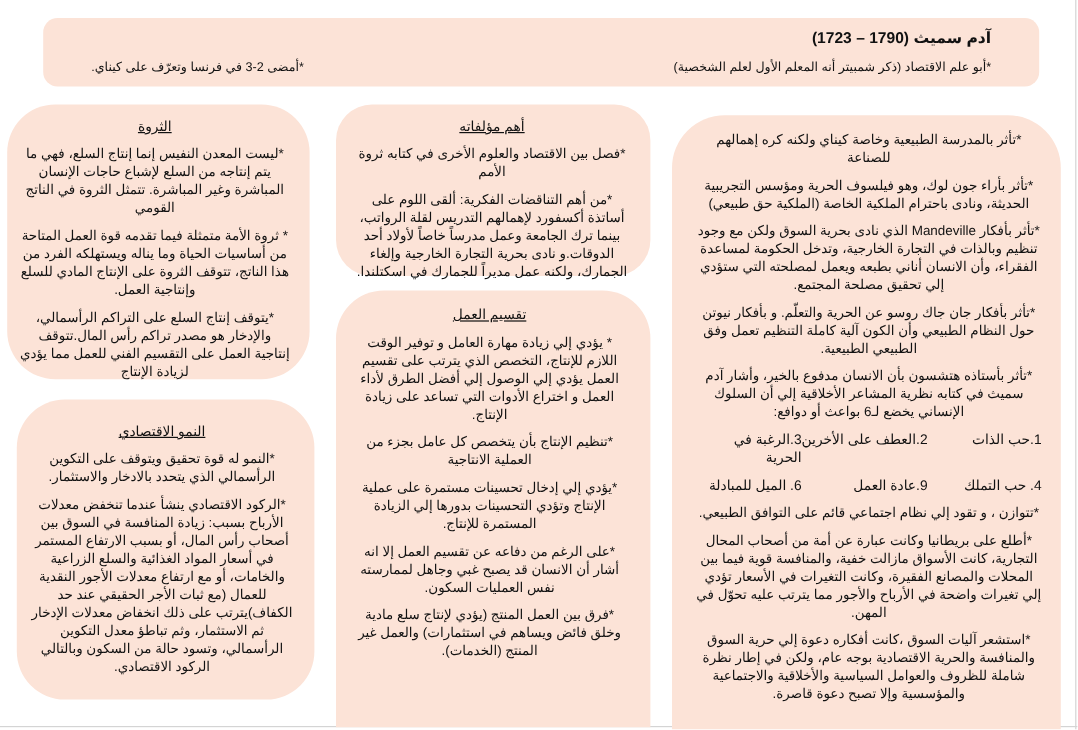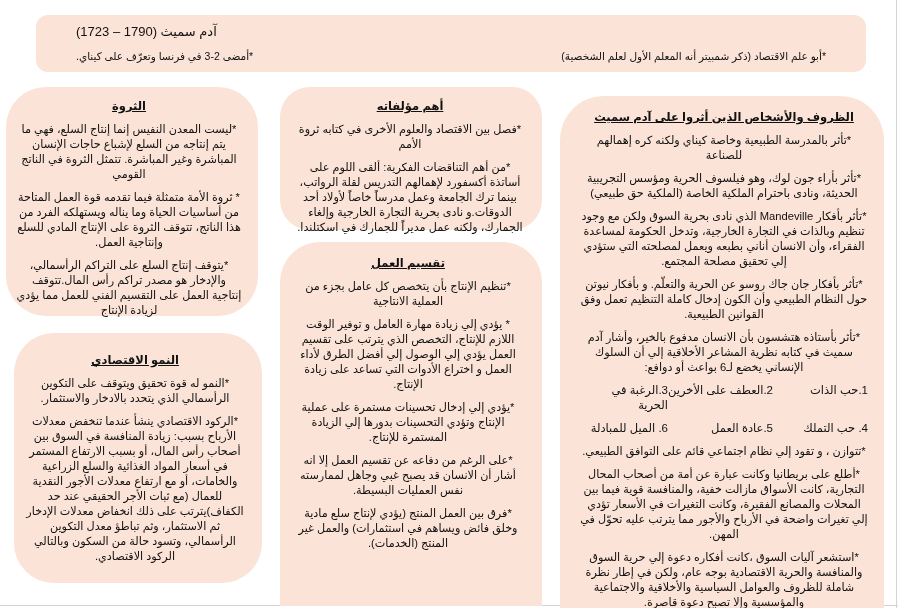--- a/index.html
+++ b/index.html
@@ -12,35 +12,35 @@
     position: absolute;
     background: #fce3d7;
     direction: rtl;
     text-align: right;
     font-size: 11.2px;
     line-height: 15px;
   }
   .box p { margin-bottom: 8px; text-align: center; }
   .box h2 {
     font-size: 11.5px;
-    font-weight: bold;
+    font-weight: normal;
     text-align: center;
     text-decoration: underline;
     margin-bottom: 8px;
     line-height: 15px;
   }
 
   
   #header-box {
     left: 36px; top: 15px; width: 830px; height: 57px;
     border-radius: 12px;
     padding: 8px 40px 0 40px;
   }
   #header-box .title {
-    text-align: left; font-weight: normal; font-size: 13px; line-height: 18px;
+    text-align: right; font-weight: bold; font-size: 13px; line-height: 18px;
     direction: rtl;
   }
   #header-box .row {
     display: flex; justify-content: space-between; margin-top: 8px;
     font-size: 10.5px;
   }
 
   #box-influences { left: 560px; top: 96px; width: 324px; height: 512px; border-radius: 44px 44px 0 0; padding: 14px 16px 0 20px; }
   #box-works { left: 280px; top: 87px; width: 262px; height: 143px; border-radius: 30px; padding: 12px 16px 0 14px; }
   #box-division { left: 280px; top: 242px; width: 262px; height: 364px; border-radius: 40px 40px 0 0; padding: 14px 20px 0 14px; }
@@ -57,52 +57,51 @@
 
 <div class="box" id="header-box">
   <div class="title">آدم سميث (1790 – 1723)</div>
   <div class="row">
     <span>*أبو علم الاقتصاد (ذكر شمبيتر أنه المعلم الأول لعلم الشخصية)</span>
     <span>*أمضى 2-3 في فرنسا وتعرّف على كيناي.</span>
   </div>
 </div>
 
 <div class="box" id="box-influences">
-  <h2>الظروف والأشخاص الذين أثروا على آدم سميث</h2>
   <p>*تأثر بالمدرسة الطبيعية وخاصة كيناي ولكنه كره إهمالهم للصناعة</p>
   <p>*تأثر بأراء جون لوك، وهو فيلسوف الحرية ومؤسس التجريبية الحديثة، ونادى باحترام الملكية الخاصة (الملكية حق طبيعي)</p>
   <p>*تأثر بأفكار Mandeville الذي نادى بحرية السوق ولكن مع وجود تنظيم وبالذات في التجارة الخارجية، وتدخل الحكومة لمساعدة الفقراء، وأن الانسان أناني بطبعه ويعمل لمصلحته التي ستؤدي إلي تحقيق مصلحة المجتمع.</p>
-  <p>*تأثر بأفكار جان جاك روسو عن الحرية والتعلّم. و بأفكار نيوتن حول النظام الطبيعي وأن الكون إدخال كاملة التنظيم تعمل وفق القوانين الطبيعية.</p>
+  <p>*تأثر بأفكار جان جاك روسو عن الحرية والتعلّم. و بأفكار نيوتن حول النظام الطبيعي وأن الكون آلية كاملة التنظيم تعمل وفق الطبيعي الطبيعية.</p>
   <p>*تأثر بأستاذه هتشسون بأن الانسان مدفوع بالخير، وأشار آدم سميث في كتابه نظرية المشاعر الأخلاقية إلي أن السلوك الإنساني يخضع لـ6 بواعث أو دوافع:</p>
   <div class="motives">
     <span>1.حب الذات</span>
     <span>2.العطف على الأخرين</span>
     <span>3.الرغبة في الحرية</span>
     <span>4. حب التملك</span>
-    <span>5.عادة العمل</span>
+    <span>9.عادة العمل</span>
     <span>6. الميل للمبادلة</span>
   </div>
   <p>*تتوازن ، و تقود إلي نظام اجتماعي قائم على التوافق الطبيعي.</p>
   <p>*أطلع على بريطانيا وكانت عبارة عن أمة من أصحاب المحال التجارية، كانت الأسواق مازالت خفية، والمنافسة قوية فيما بين المحلات والمصانع الفقيرة، وكانت التغيرات في الأسعار تؤدي إلي تغيرات واضحة في الأرباح والأجور مما يترتب عليه تحوّل في المهن.</p>
   <p>*استشعر آليات السوق ،كانت أفكاره دعوة إلي حرية السوق والمنافسة والحرية الاقتصادية بوجه عام، ولكن في إطار نظرة شاملة للظروف والعوامل السياسية والأخلاقية والاجتماعية والمؤسسية وإلا تصبح دعوة قاصرة.</p>
 
 </div>
 
 <div class="box" id="box-works">
   <h2>أهم مؤلفاته</h2>
   <p>*فصل بين الاقتصاد والعلوم الأخرى في كتابه ثروة الأمم</p>
   <p>*من أهم التناقضات الفكرية: ألقى اللوم على أساتذة أكسفورد لإهمالهم التدريس لقلة الرواتب، بينما ترك الجامعة وعمل مدرساً خاصاً لأولاد أحد الدوقات.و نادى بحرية التجارة الخارجية وإلغاء الجمارك، ولكنه عمل مديراً للجمارك في اسكتلندا.</p>
 </div>
 
 <div class="box" id="box-division">
   <h2>تقسيم العمل</h2>
+  <p>* يؤدي إلي زيادة مهارة العامل و توفير الوقت اللازم للإنتاج، التخصص الذي يترتب على تقسيم العمل يؤدي إلي الوصول إلي أفضل الطرق لأداء العمل و اختراع الأدوات التي تساعد على زيادة الإنتاج.</p>
   <p>*تنظيم الإنتاج بأن يتخصص كل عامل بجزء من العملية الانتاجية</p>
-  <p>* يؤدي إلي زيادة مهارة العامل و توفير الوقت اللازم للإنتاج، التخصص الذي يترتب على تقسيم العمل يؤدي إلي الوصول إلي أفضل الطرق لأداء العمل و اختراع الأدوات التي تساعد على زيادة الإنتاج.</p>
   <p>*يؤدي إلي إدخال تحسينات مستمرة على عملية الإنتاج وتؤدي التحسينات بدورها إلي الزيادة المستمرة للإنتاج.</p>
-  <p>*على الرغم من دفاعه عن تقسيم العمل إلا انه أشار أن الانسان قد يصبح غبي وجاهل لممارسته نفس العمليات البسيطة.</p>
+  <p>*على الرغم من دفاعه عن تقسيم العمل إلا انه أشار أن الانسان قد يصبح غبي وجاهل لممارسته نفس العمليات السكون.</p>
   <p>*فرق بين العمل المنتج (يؤدي لإنتاج سلع مادية وخلق فائض ويساهم في استثمارات) والعمل غير المنتج (الخدمات).</p>
 </div>
 
 <div class="box" id="box-wealth">
   <h2>الثروة</h2>
   <p>*ليست المعدن النفيس إنما إنتاج السلع، فهي ما يتم إنتاجه من السلع لإشباع حاجات الإنسان المباشرة وغير المباشرة. تتمثل الثروة في الناتج القومي</p>
   <p>* ثروة الأمة متمثلة فيما تقدمه قوة العمل المتاحة من أساسيات الحياة وما يناله ويستهلكه الفرد من هذا الناتج، تتوقف الثروة على الإنتاج المادي للسلع وإنتاجية العمل.</p>
   <p>*يتوقف إنتاج السلع على التراكم الرأسمالي، والإدخار هو مصدر تراكم رأس المال.تتوقف إنتاجية العمل على التقسيم الفني للعمل مما يؤدي لزيادة الإنتاج</p>
 </div>
 

